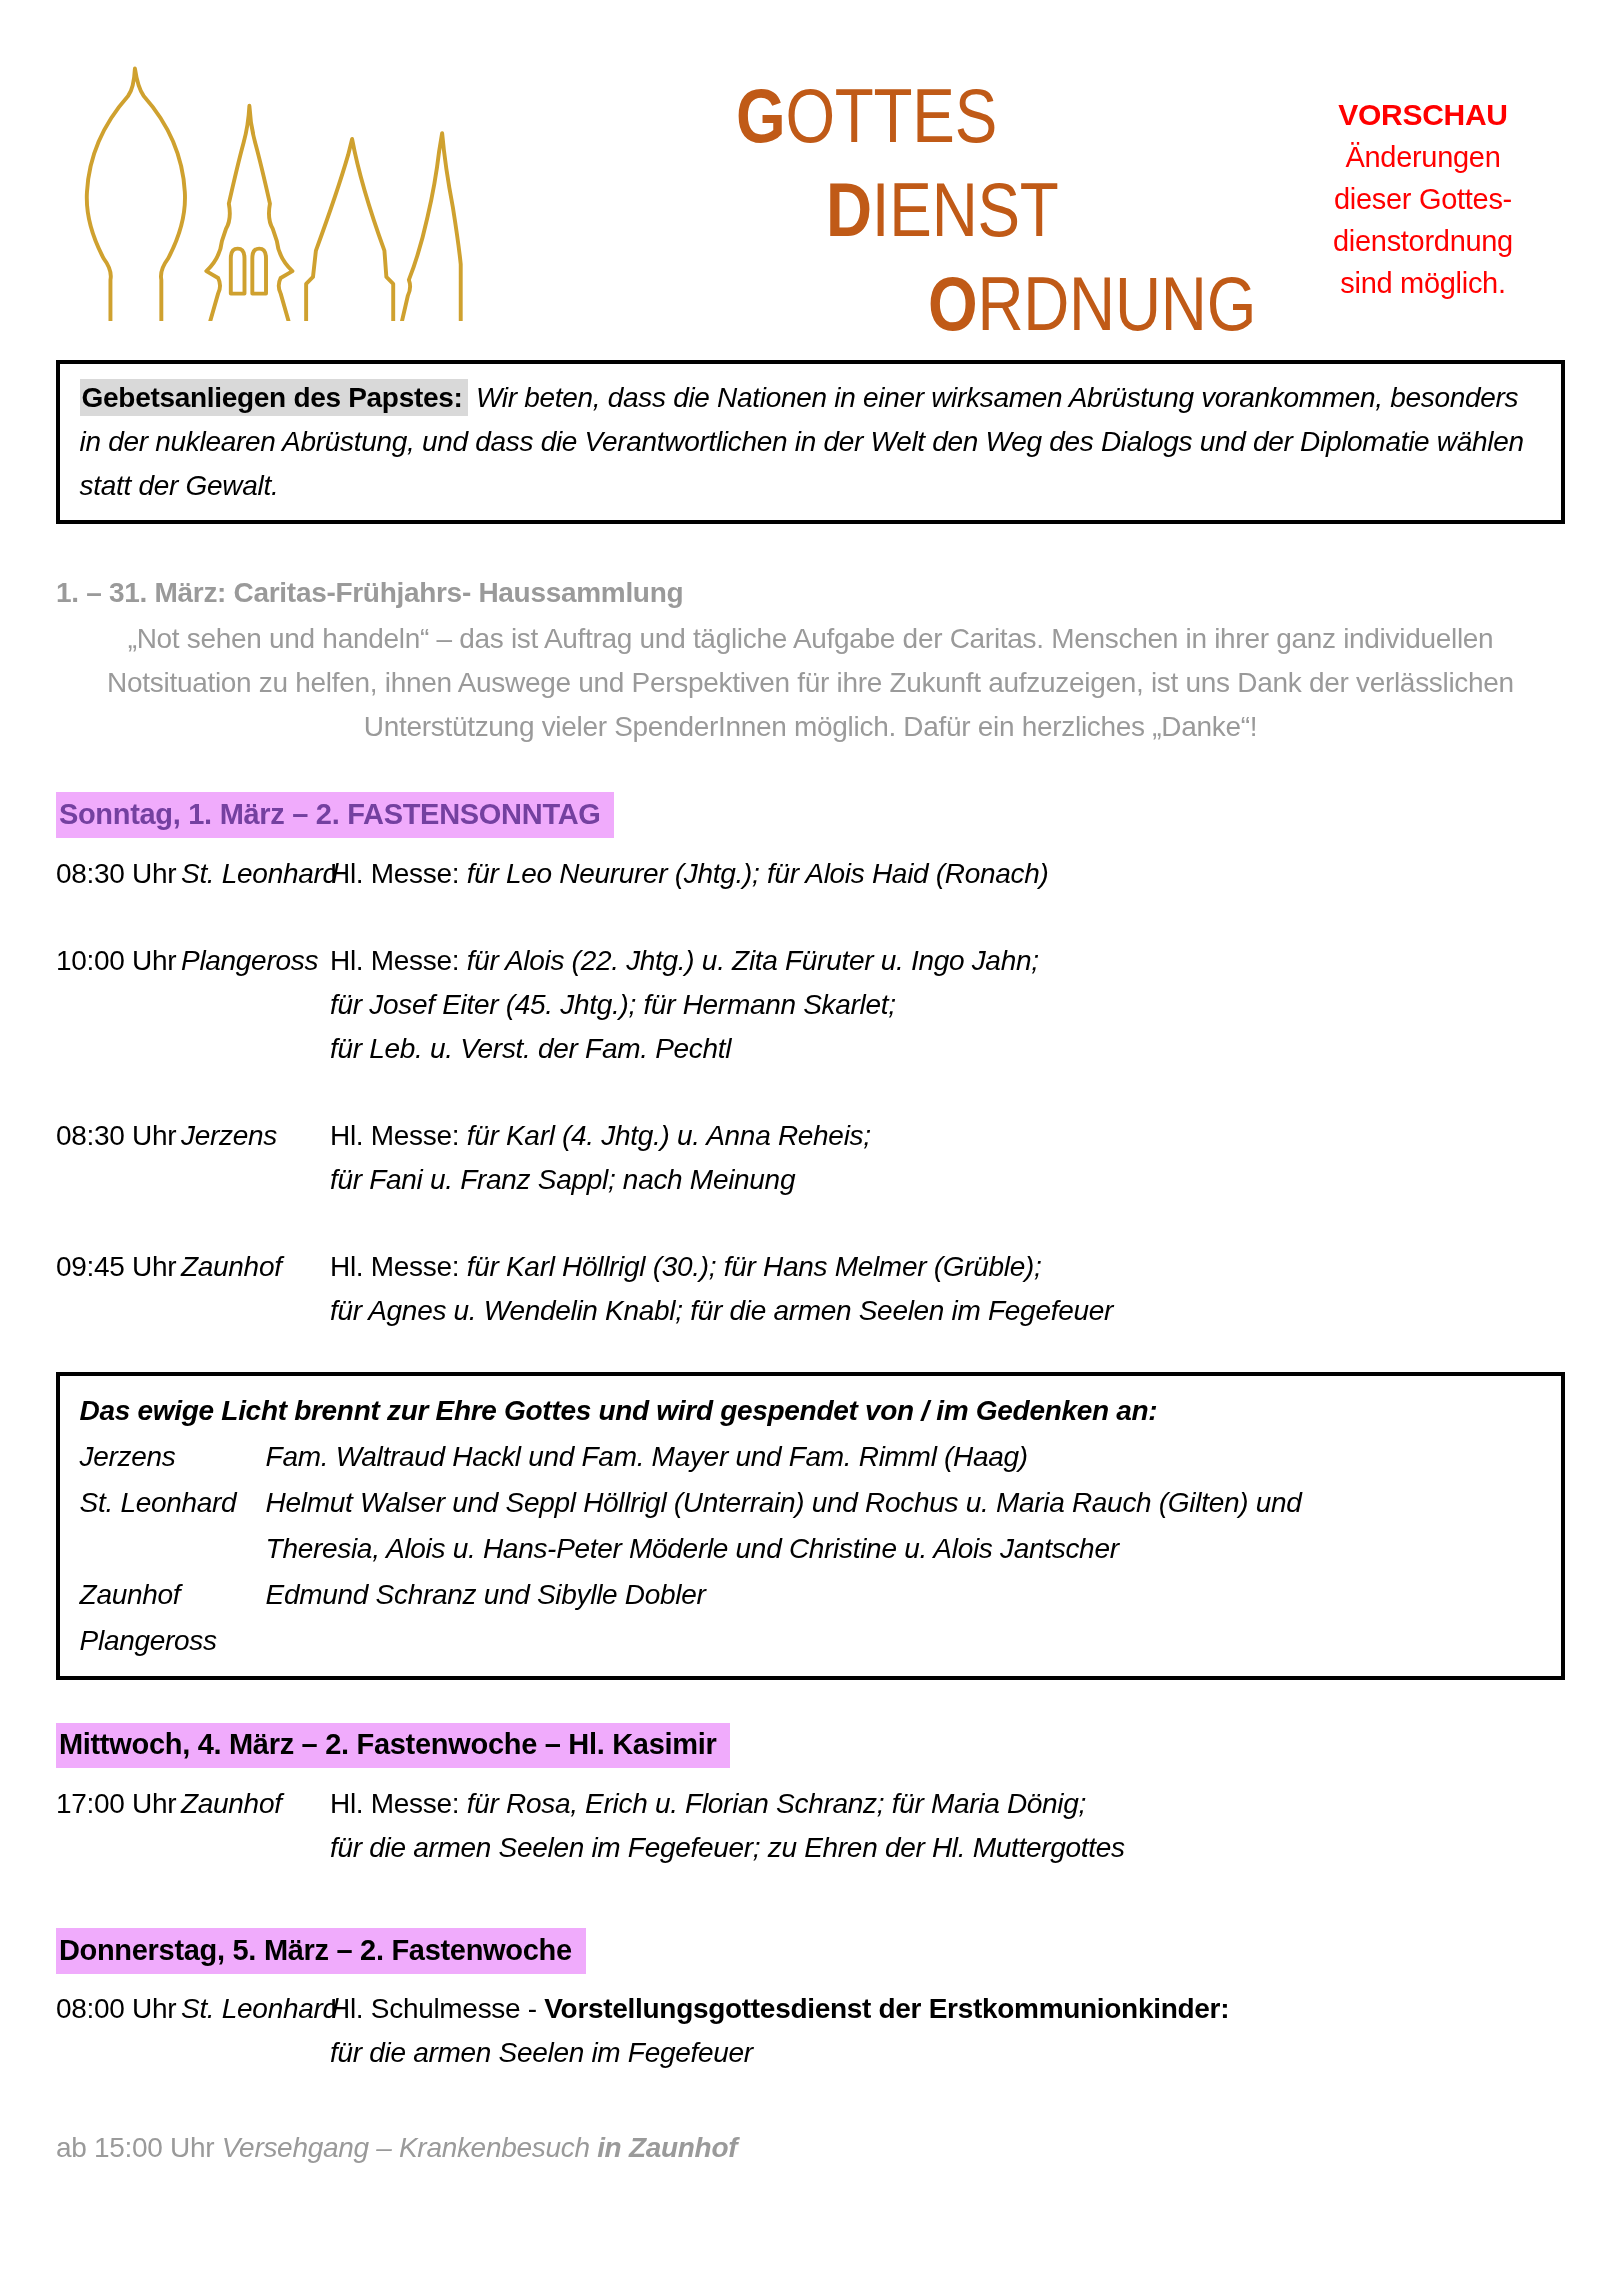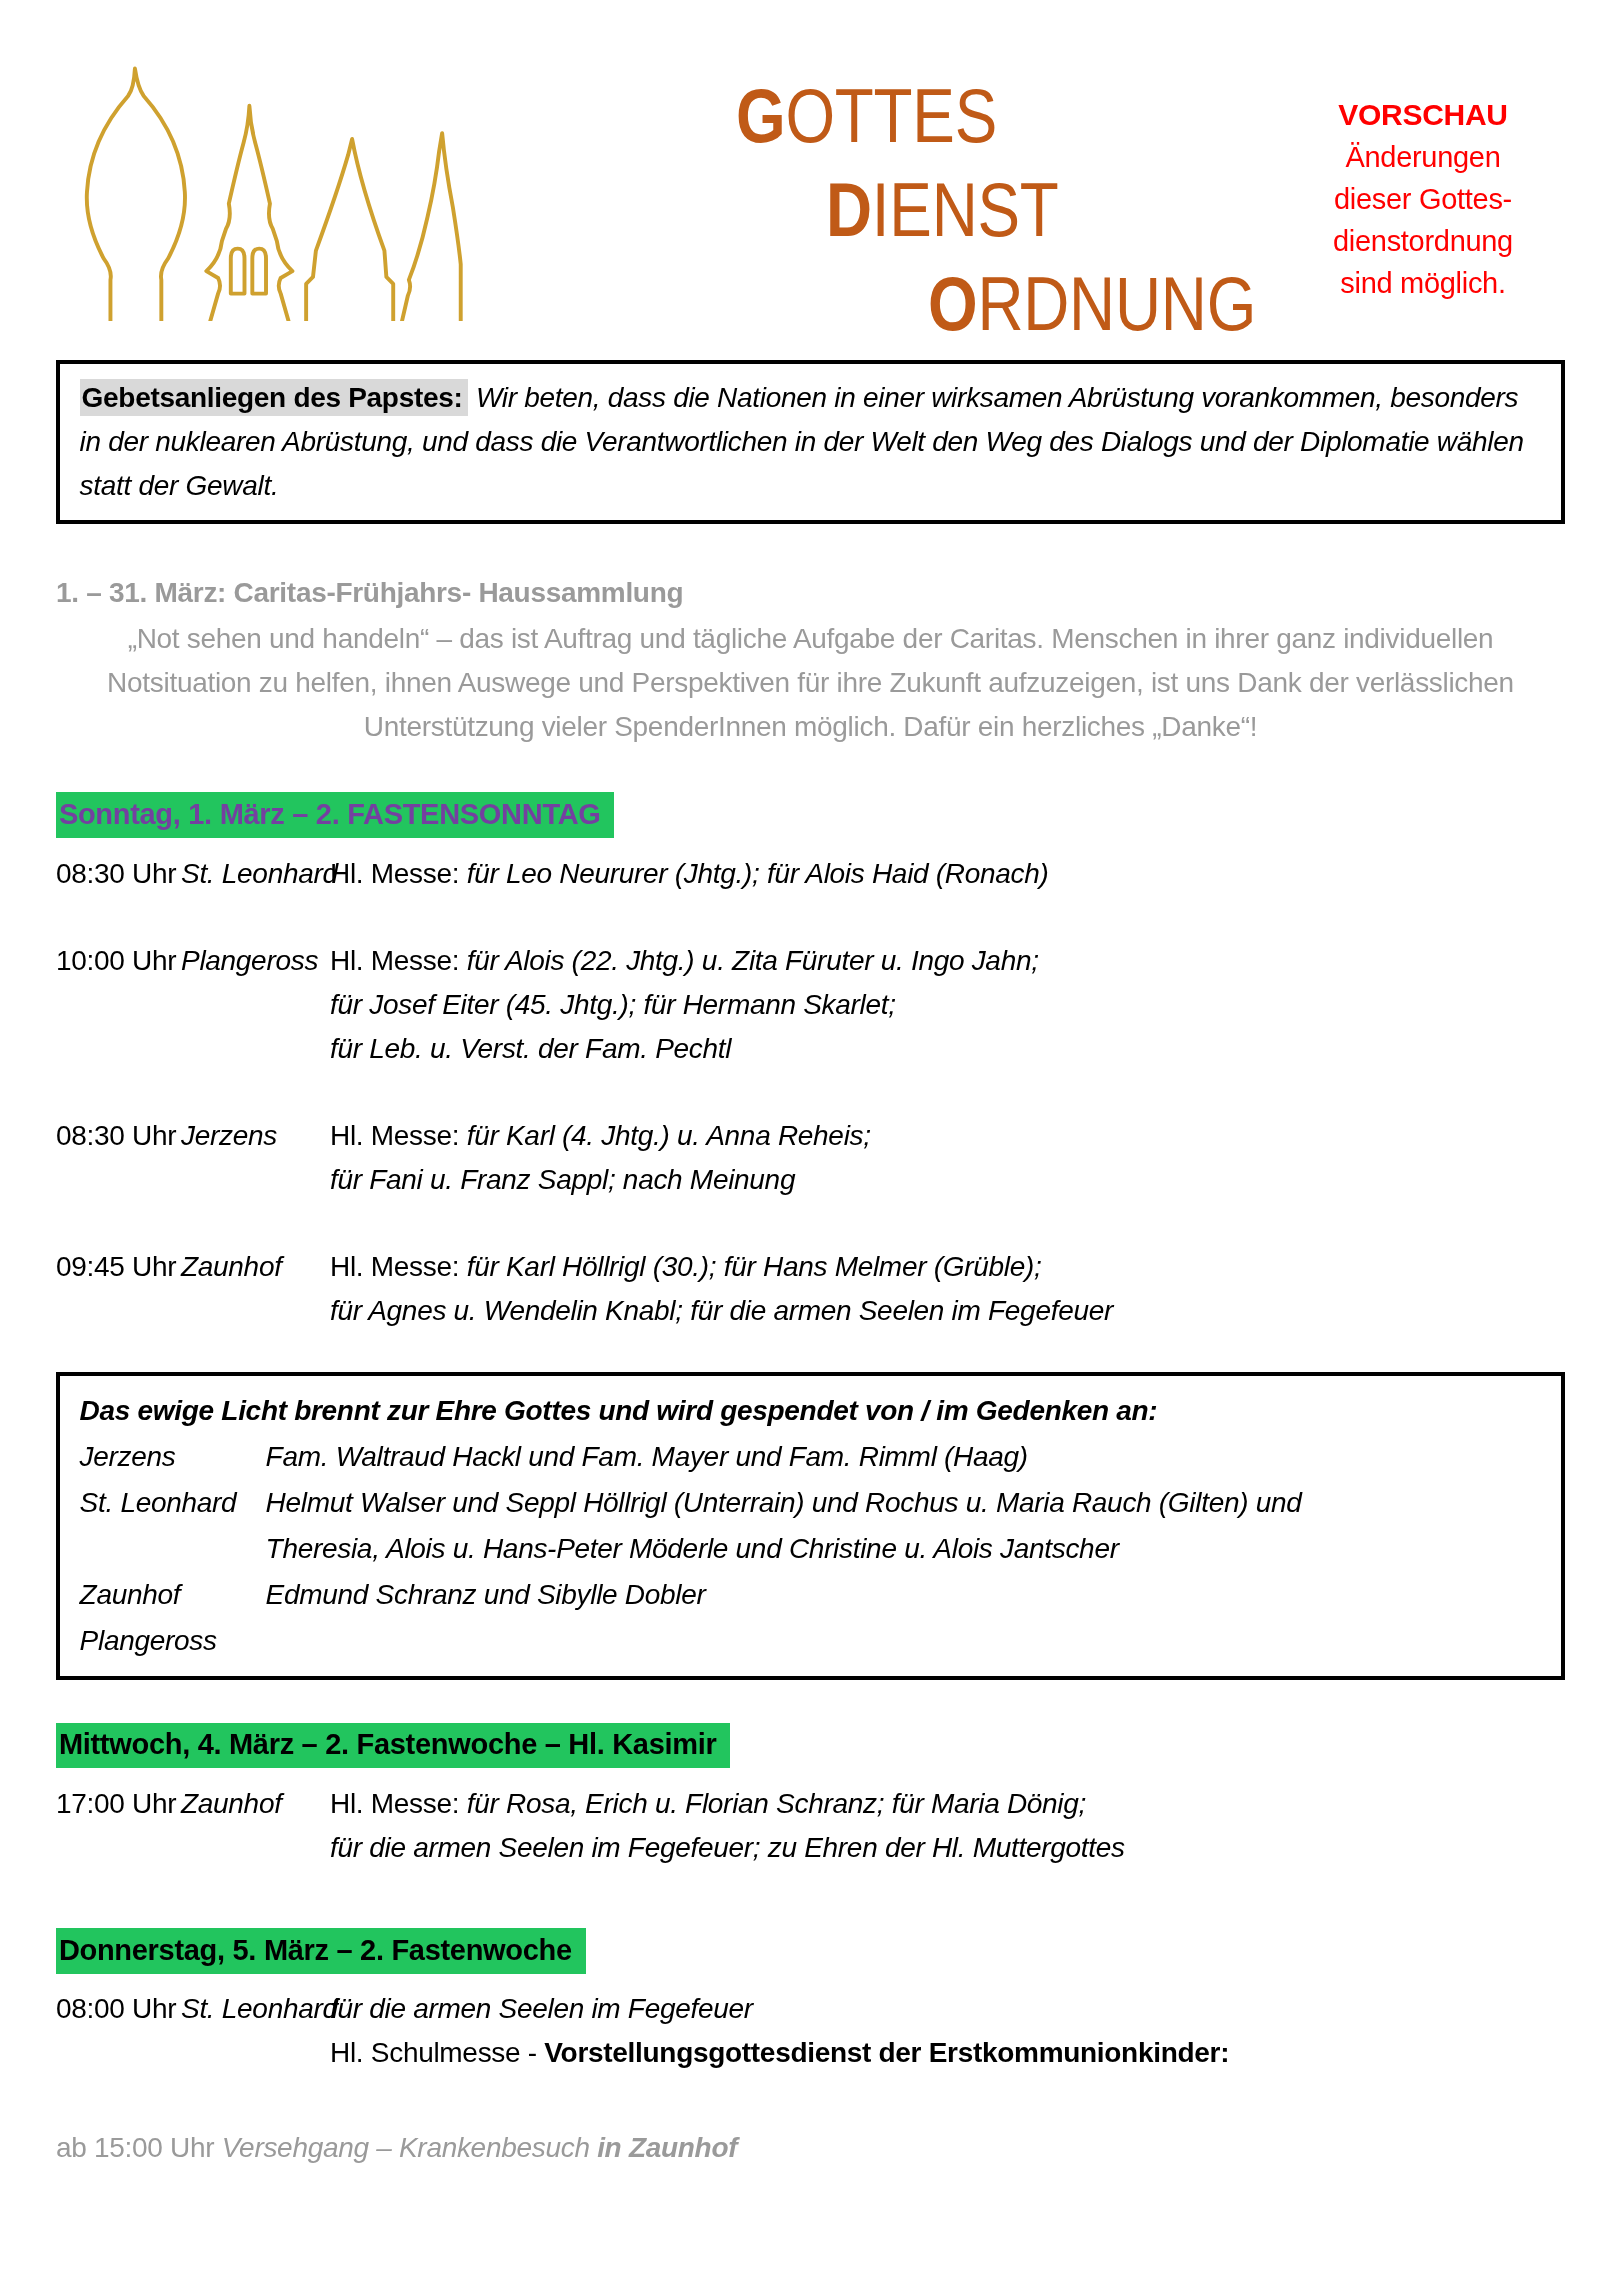--- a/index.html
+++ b/index.html
@@ -35,21 +35,21 @@
   .prayer p{margin:0;font-size:28px;line-height:44px;}
   .hl-label{font-weight:700;background:#D9D9D9;padding:2.9px 5.9px 2.9px 2px;font-style:normal;}
   .it{font-style:italic;}
 
   
   .caritas{margin-top:47px;color:#9A9A9A;font-size:28px;line-height:44px;}
   .c-head{font-weight:700;margin-bottom:2.9px;}
   .caritas p{margin:0;text-align:center;}
 
   
-  .day-heading{display:inline-block;background:#22c55e;font-weight:700;font-size:29px;
+  .day-heading{display:inline-block;background:#f0abfc;font-weight:700;font-size:29px;
                line-height:35px;padding:4.9px 13.7px 5.9px 2.9px;margin:0 0 13.7px 0;}
   .mt-day{margin-top:41px;}
   .purple{color:#7440A0;}
 
   
   .entry{display:grid;grid-template-columns:125px 149px 1fr;
          font-size:28px;line-height:44px;margin-bottom:43px;}
   .time{font-style:normal;}
   .place{font-style:italic;white-space:nowrap;}
   .desc .line{}
@@ -180,22 +180,22 @@
       </div>
     </div>
   </div>
 
   <div>
     <div><span class="day-heading mt-day" style="margin-top:29px;">Donnerstag, 5. März – 2. Fastenwoche</span></div>
     <div class="entry" style="margin-bottom:16px;">
       <span class="time">08:00 Uhr</span>
       <span class="place">St. Leonhard</span>
       <div class="desc">
+        <div class="line"><span class="pre">Hl. Schulmesse - </span><span class="bold-seg">Vorstellungsgottesdienst der Erstkommunionkinder:</span></div>
         <div class="line it">für die armen Seelen im Fegefeuer</div>
-        <div class="line"><span class="pre">Hl. Schulmesse - </span><span class="bold-seg">Vorstellungsgottesdienst der Erstkommunionkinder:</span></div>
       </div>
     </div>
   </div>
 
   <div class="footer-note">
     <span>ab 15:00 Uhr </span><span class="ev">Versehgang – Krankenbesuch </span><span class="pl">in Zaunhof</span>
   </div>
 
 </div>
 

